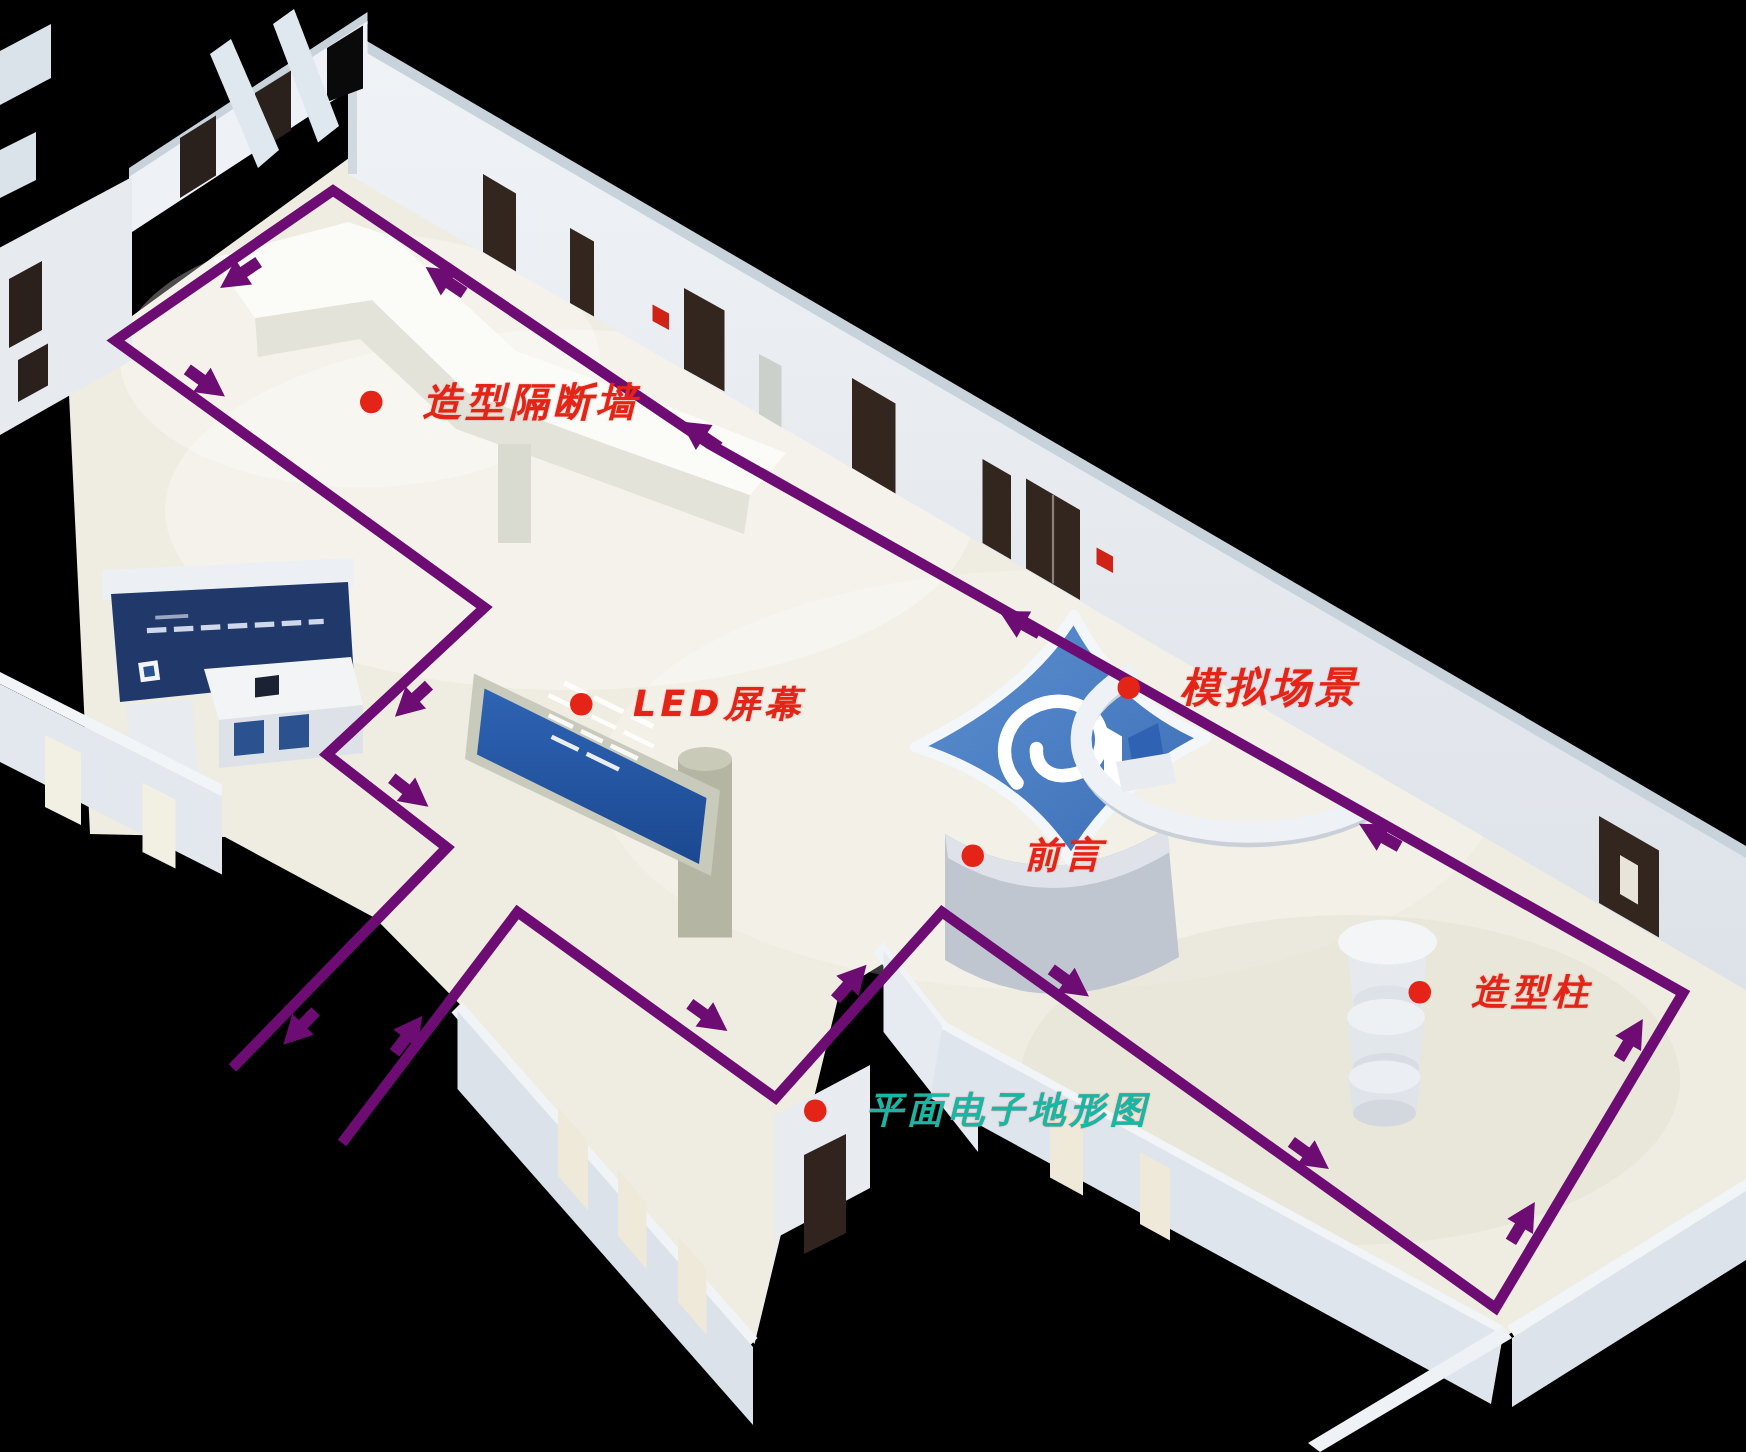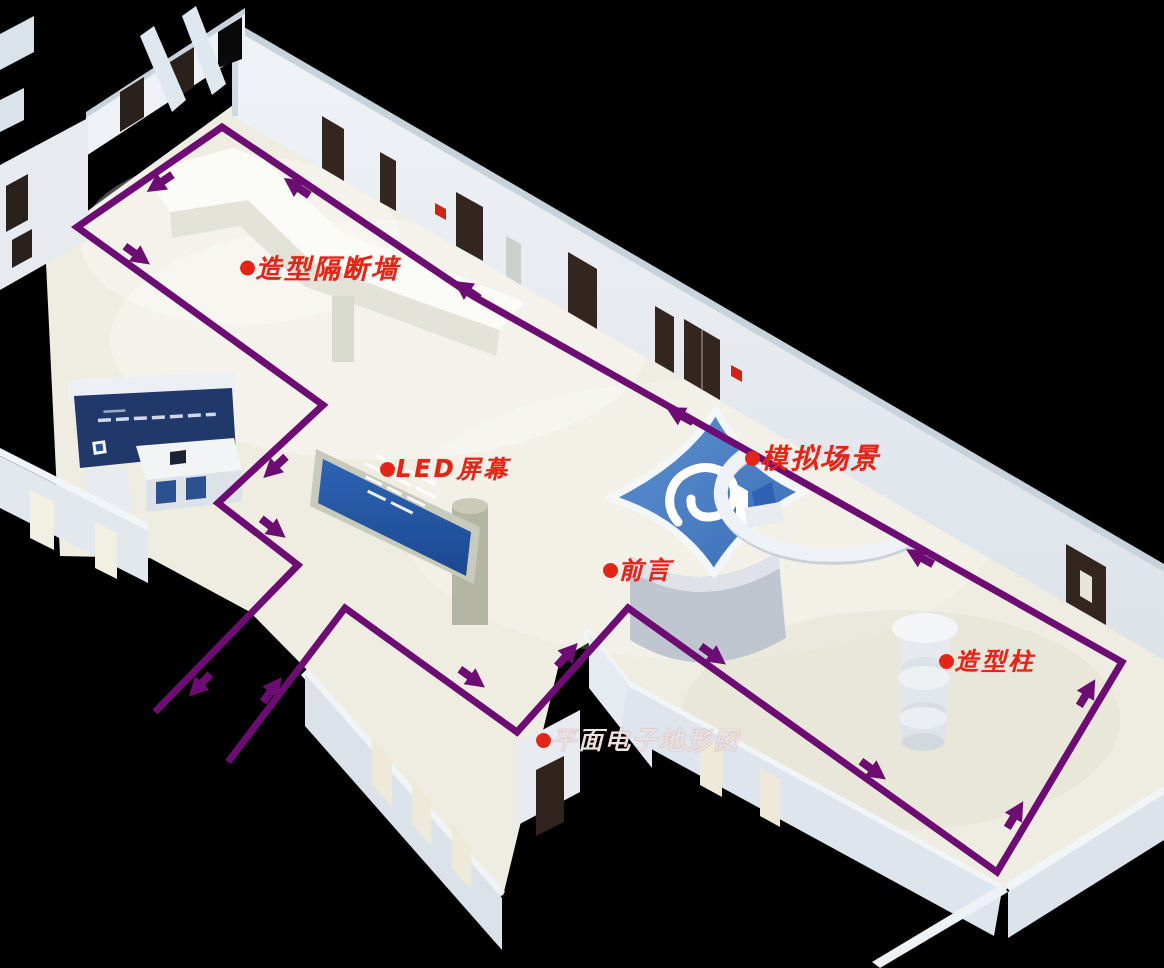--- a/index.html
+++ b/index.html
@@ -1,20 +1,20 @@
 <!DOCTYPE html>
 <html><head>
 <meta charset="utf-8">
 <style>
   html,body{margin:0;padding:0;background:#000;}
   .stage{position:relative;width:1164px;height:968px;background:#000;overflow:hidden;
          font-family:"Liberation Sans", sans-serif;}
   .stage svg{position:absolute;left:0;top:0;}
   #labels{position:absolute;left:0;top:0;width:100%;height:100%;pointer-events:none;}
-  .anno{position:absolute;display:flex;align-items:center;gap:1px;transform:translateY(-50%);
+  .anno{position:absolute;display:flex;align-items:center;gap:27px;transform:translateY(-50%);
         white-space:nowrap;}
   .anno .dot{width:15px;height:15px;border-radius:50%;background:#e32417;flex:0 0 auto;}
   .anno .txt{color:#e32417;font-weight:bold;font-style:italic;
              font-family:"DejaVu Sans", sans-serif;letter-spacing:3px;
              text-shadow:0 0 1px rgba(227,36,23,.6);}
 </style>
 </head>
 <body>
 
 <div class="stage">
@@ -220,26 +220,26 @@
         <span class="txt" style="font-size: 26px; color: rgb(227, 36, 23);">造型隔断墙</span>
       </div>
       <div class="anno" style="left: 380px; top: 469px; text-align: center;">
         <span class="dot" style="background: rgb(227, 36, 23);"></span>
         <span class="txt" style="font-size: 24px; color: rgb(227, 36, 23);">LED屏幕</span>
       </div>
       <div class="anno" style="left: 745px; top: 458px;">
         <span class="dot" style="background: rgb(227, 36, 23);"></span>
         <span class="txt" style="font-size: 27px; color: rgb(227, 36, 23);">模拟场景</span>
       </div>
-      <div class="anno" style="left: 603px; top: 570px;">
+      <div class="anno" style="left: 641px; top: 570px;">
         <span class="dot" style="background: rgb(227, 36, 23);"></span>
         <span class="txt" style="font-size: 24px; color: rgb(227, 36, 23);">前言</span>
       </div>
       <div class="anno" style="left: 939px; top: 649px; margin-top: 12px;">
         <span class="dot" style="background: rgb(227, 36, 23);"></span>
         <span class="txt" style="font-size: 24px; color: rgb(227, 36, 23);">造型柱</span>
       </div>
       <div class="anno" style="left: 536px; top: 740px;">
         <span class="dot" style="background: rgb(227, 36, 23);"></span>
-        <span class="txt" style="font-size: 24px; color: #e5e5e5;">平面电子地形图</span>
+        <span class="txt" style="font-size: 24px; color: #14b8a6;">平面电子地形图</span>
       </div>
     </div>
 </div>
 
 </body></html>

